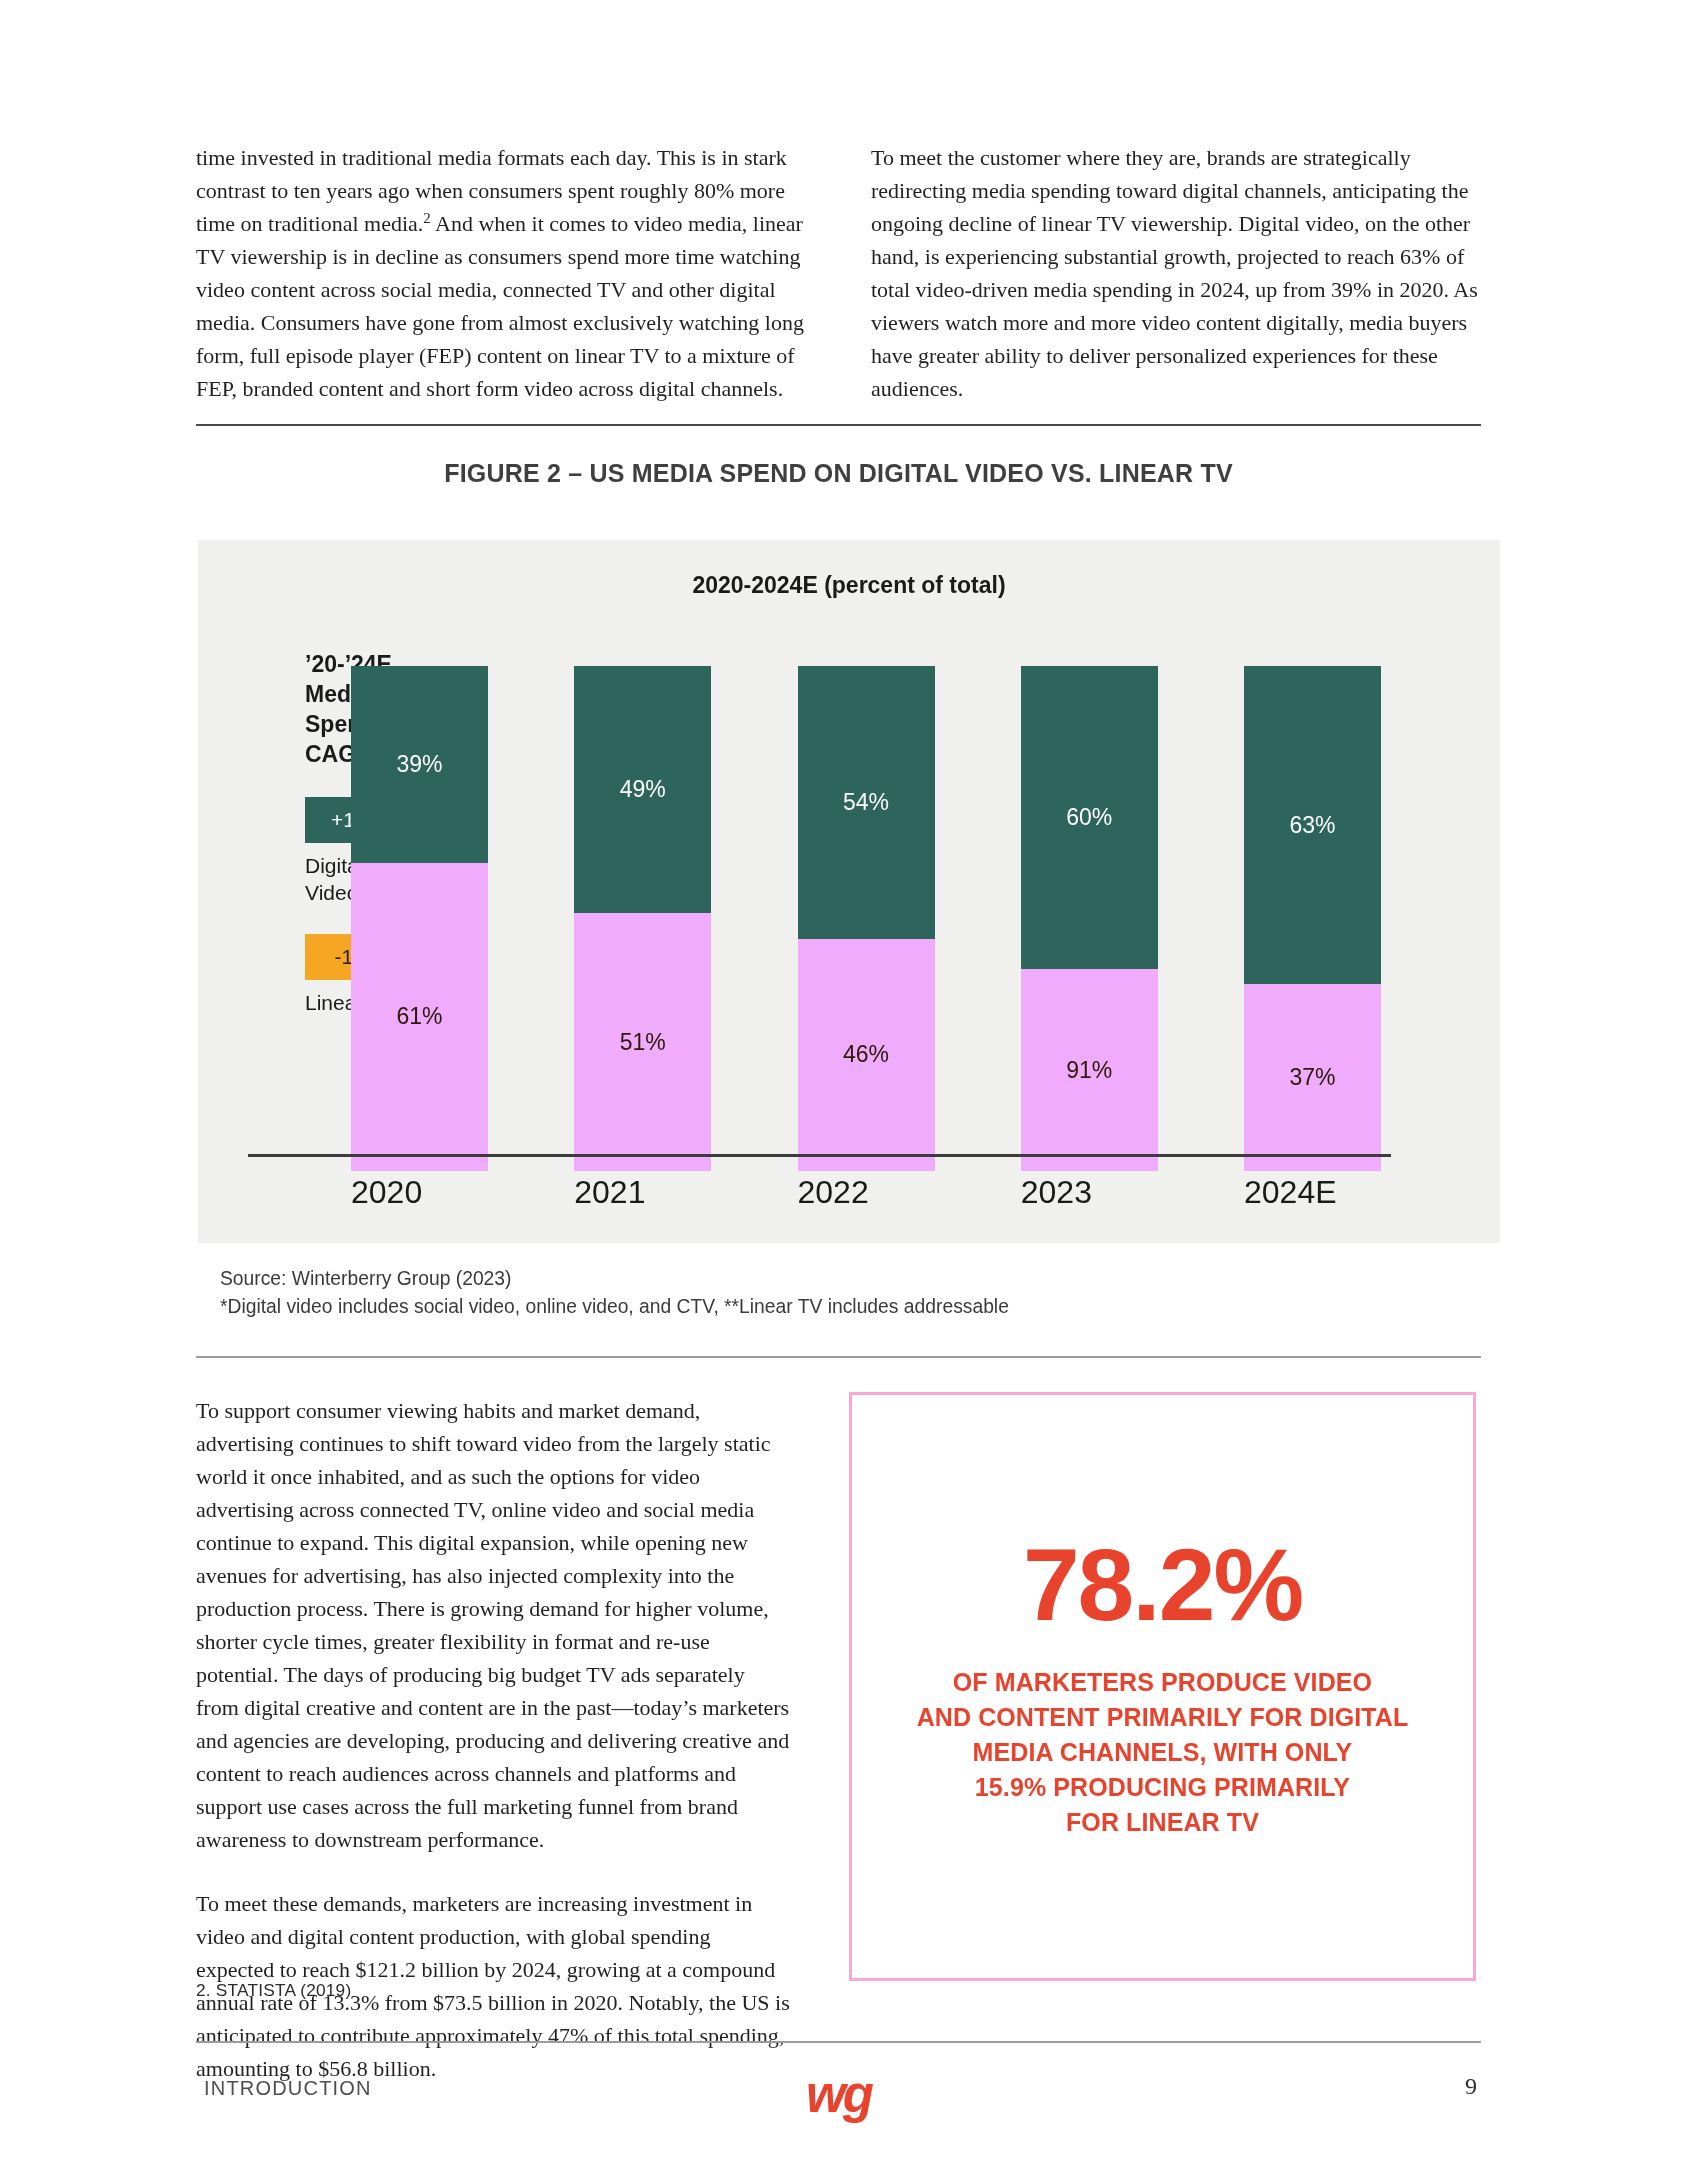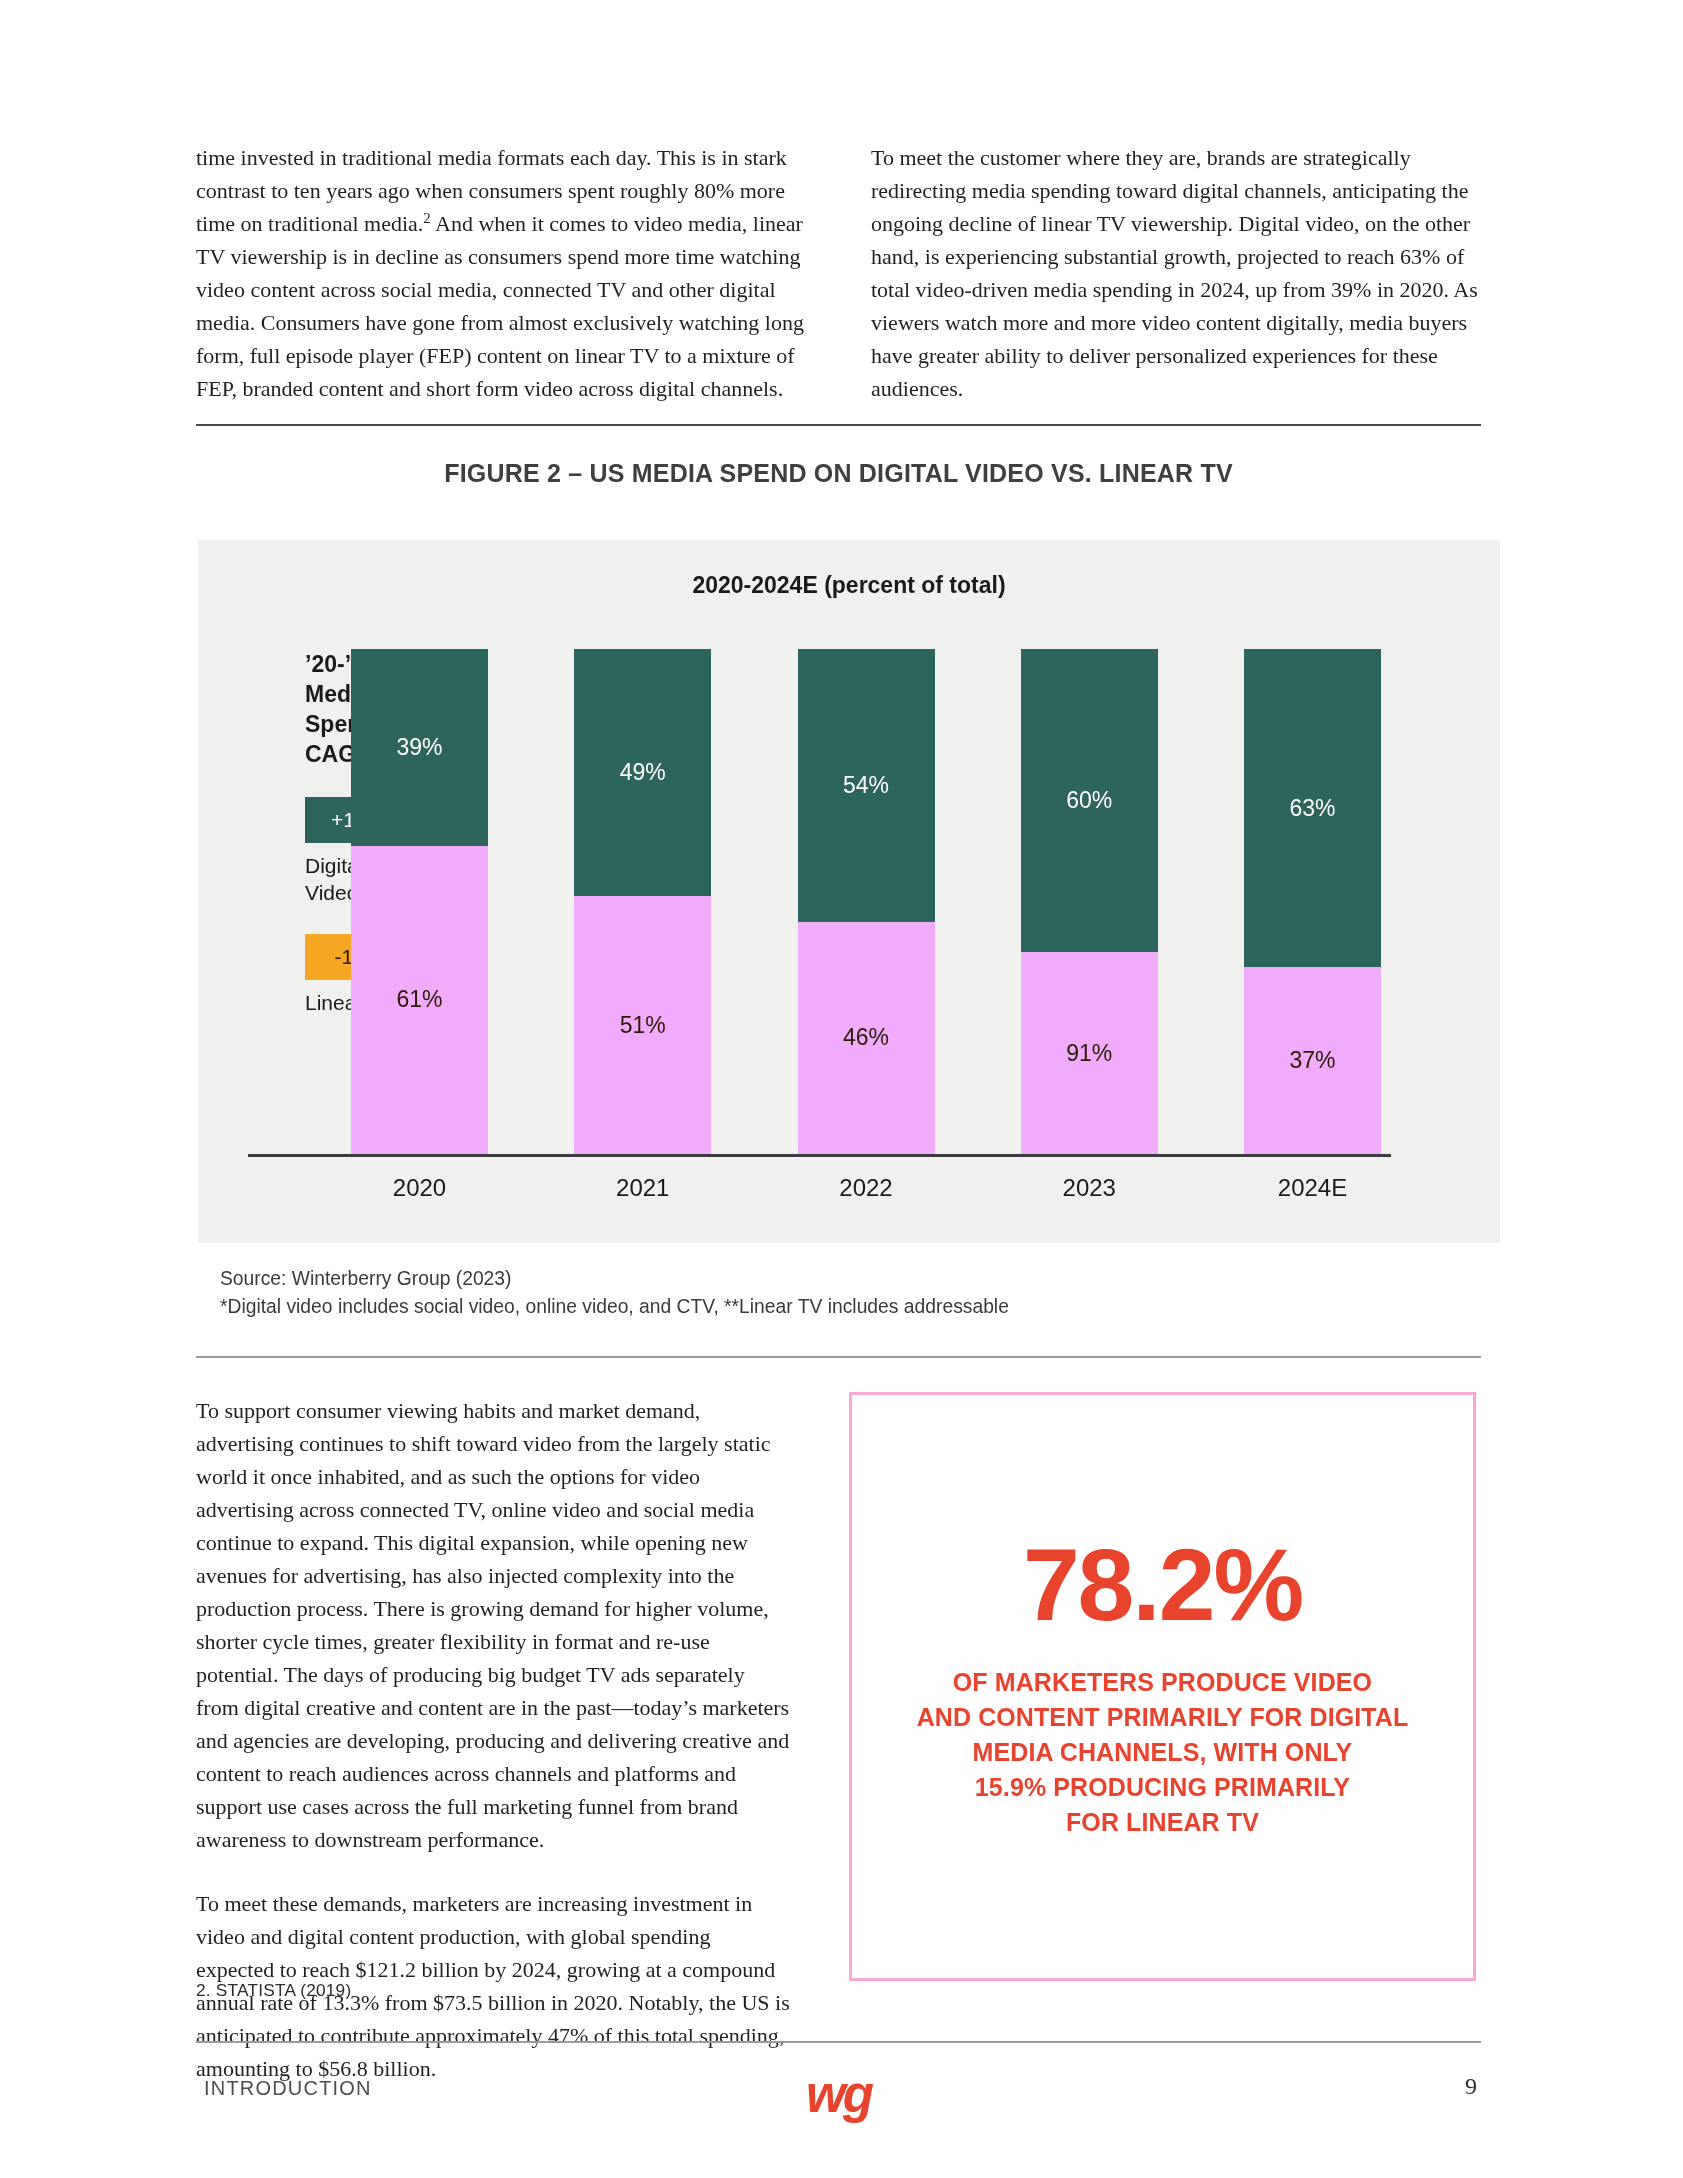--- a/index.html
+++ b/index.html
@@ -148,21 +148,21 @@
     position: absolute;
     left: 50px;
     top: 614px;
     width: 1143px;
     height: 3px;
     background: #3c3c3c;
   }
   .bars {
     position: absolute;
     left: 153px;
-    top: 109px;
+    top: 126px;
     width: 1030px;
     height: 505px;
     display: flex;
     justify-content: space-between;
     align-items: flex-end;
   }
   .bar-group {
     width: 137px;
     height: 505px;
     display: flex;
@@ -189,23 +189,23 @@
   .x-labels {
     position: absolute;
     left: 153px;
     top: 634px;
     width: 1030px;
     display: flex;
     justify-content: space-between;
   }
   .x-label {
     width: 137px;
-    text-align: center;
-    font-family: "Liberation Sans", sans-serif;
-    font-size: 24px;
+    text-align: left;
+    font-family: "Liberation Sans", sans-serif;
+    font-size: 32px;
     color: #1a1a1a;
   }
 
   
   .source-note {
     position: absolute;
     left: 220px;
     top: 1265px;
     font-family: "Liberation Sans", sans-serif;
     font-size: 19.3px;

